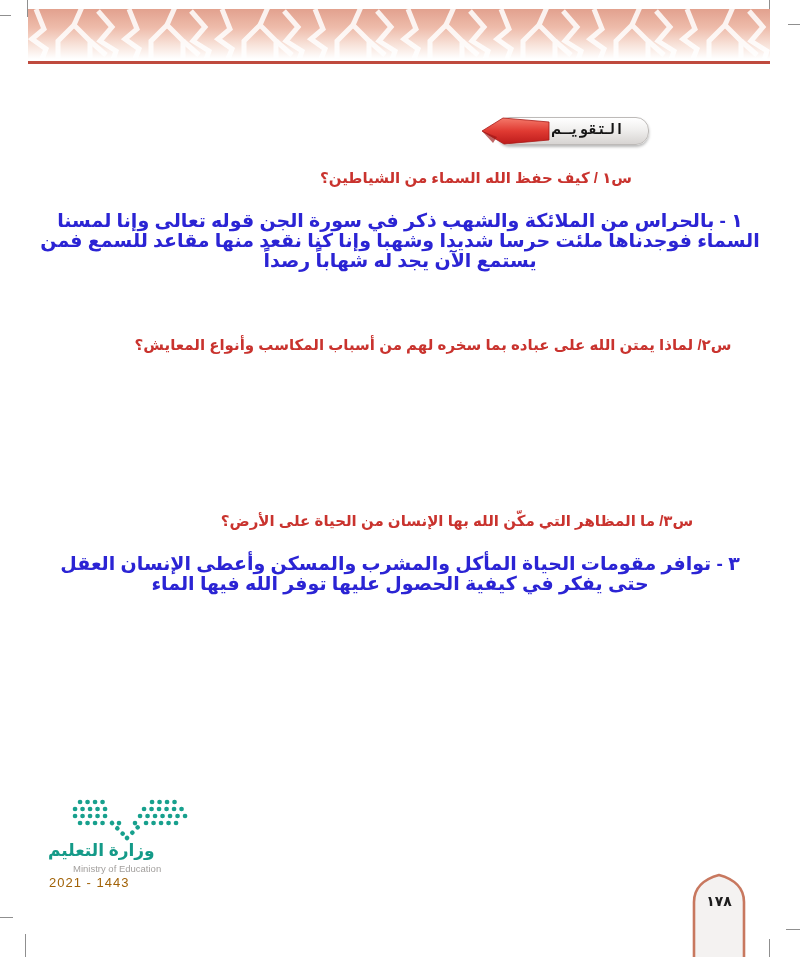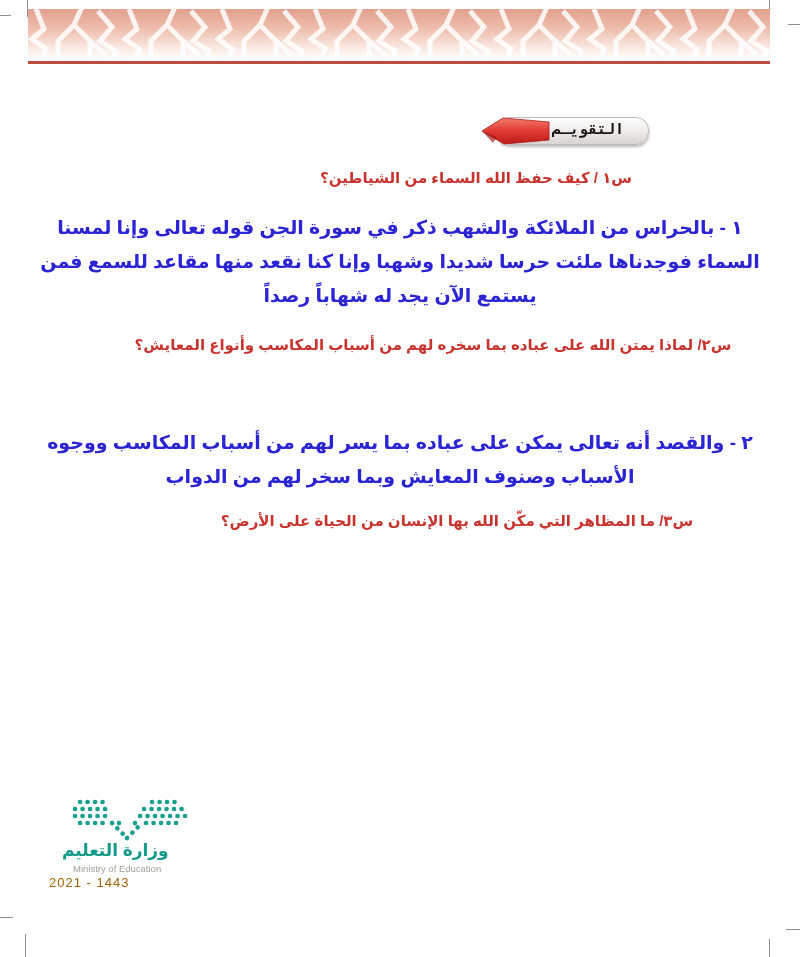--- a/index.html
+++ b/index.html
@@ -33,29 +33,29 @@
 
   
   .question{position:absolute;width:800px;text-align:center;direction:rtl;
     color:#c9332e;font-weight:bold;font-size:15px;}
   #q1{top:169px;left:76px;}
   #q2{top:336px;left:33px;}
   #q3{top:512px;left:57px;}
 
   
   .answer{position:absolute;left:40px;width:720px;text-align:center;direction:rtl;
-    color:#2b24d4;font-weight:bold;font-size:19px;line-height:34px;}
+    color:#2b24d4;font-weight:bold;font-size:19px;line-height:20px;}
   #a1{top:211px;}
   #a2{top:426px;}
   #a3{top:554px;}
 
   
   #moe-logo{position:absolute;left:44px;top:796px;width:180px;height:100px;}
   #moe-dots{position:absolute;left:28px;top:2px;}
-  #moe-ar{position:absolute;left:18px;top:44px;width:150px;direction:rtl;text-align:left;
+  #moe-ar{position:absolute;left:4px;top:44px;width:150px;direction:rtl;text-align:left;
     color:#149a88;font-size:17px;font-weight:bold;letter-spacing:1px;}
   #moe-en{position:absolute;left:5px;top:67px;color:#a3a09e;font-size:9.5px;padding-left:24px;}
   #moe-years{position:absolute;left:5px;top:79px;color:#a16207;font-size:13px;letter-spacing:1px;}
 
   
   #page-arch{position:absolute;left:691px;top:872px;width:56px;height:85px;}
   #page-arch-num{position:absolute;left:0;top:21px;width:56px;text-align:center;
     color:#1d1d1d;font-size:14px;font-weight:bold;direction:rtl;}
 </style>
 </head>
@@ -109,23 +109,23 @@
       </defs>
       <polygon points="72,7 26,3 5,16 27,29 72,25" fill="url(#agrad)" stroke="#a81a18" stroke-width="0.8"></polygon>
       <polygon points="5,16 20,22 16,28" fill="#9c1514" opacity="0.65"></polygon>
     </svg>
   </div>
 
   <div class="question" id="q1">س١ / كيف حفظ الله السماء من الشياطين؟</div>
   <div class="answer" id="a1">١ - بالحراس من الملائكة والشهب ذكر في سورة الجن قوله تعالى وإنا لمسنا السماء فوجدناها ملئت حرسا شديدا وشهبا وإنا كنا نقعد منها مقاعد للسمع فمن يستمع الآن يجد له شهاباً رصداً</div>
 
   <div class="question" id="q2">س٢/ لماذا يمتن الله على عباده بما سخره لهم من أسباب المكاسب وأنواع المعايش؟</div>
-  <div class="answer" id="a2">٢ - والقصد أنه تعالى يمكن على عباده بما يسر لهم من أسباب المكاسب ووجوه الأسباب وصنوف المعايش وبما سخر لهم من الدواب</div>
 
   <div class="question" id="q3">س٣/ ما المظاهر التي مكّن الله بها الإنسان من الحياة على الأرض؟</div>
+  <div class="answer" id="a3">٣ - توافر مقومات الحياة المأكل والمشرب والمسكن وأعطى الإنسان العقل حتى يفكر في كيفية الحصول عليها توفر الله فيها الماء</div>
 
   <div id="moe-logo">
     <svg id="moe-dots" width="118" height="44" viewBox="0 0 118 44">
       <g stroke="#17a08d" stroke-width="4.6" stroke-linecap="round" stroke-dasharray="0.1 7.4" fill="none">
         <line x1="8" y1="4" x2="36" y2="4"></line>
         <line x1="3" y1="11" x2="40" y2="11"></line>
         <line x1="3" y1="18" x2="40" y2="18"></line>
         <line x1="8" y1="25" x2="32" y2="25"></line>
         <line x1="40" y1="25" x2="55" y2="40"></line>
         <line x1="55" y1="40" x2="70" y2="25"></line>
@@ -135,14 +135,20 @@
         <line x1="74" y1="25" x2="106" y2="25"></line>
         <line x1="47" y1="25" x2="47" y2="32"></line>
         <line x1="63" y1="25" x2="63" y2="32"></line>
       </g>
     </svg>
     <div id="moe-ar">وزارة التعليم</div>
     <div id="moe-en">Ministry of Education</div>
     <div id="moe-years">2021 - 1443</div>
   </div>
 
+  <div id="page-arch">
+    <svg width="56" height="85" viewBox="0 0 56 85">
+      <path d="M3,85 L3,30 C3,16 13,7 28,3 C43,7 53,16 53,30 L53,85" fill="#f4f2f1" stroke="#c8785f" stroke-width="2.6"></path>
+    </svg>
+    <div id="page-arch-num">١٧٨</div>
+  </div>
 
 </div>
 
 </body></html>

